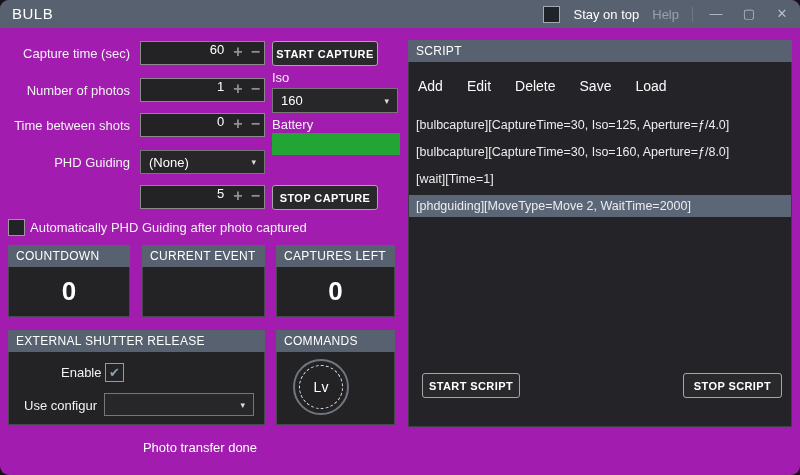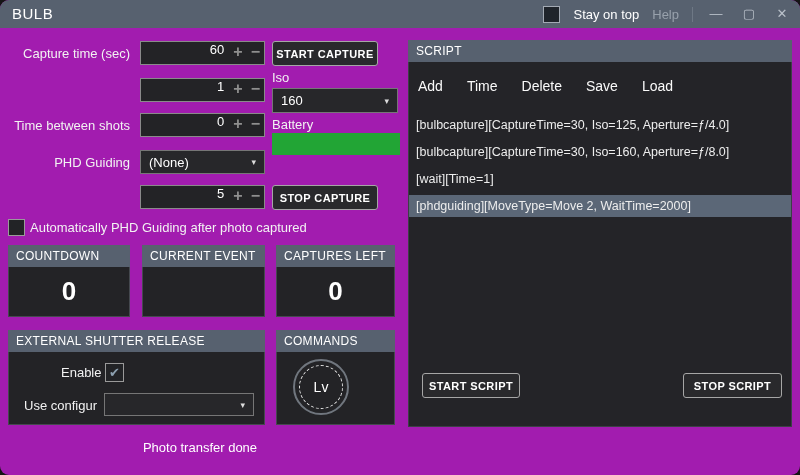--- a/index.html
+++ b/index.html
@@ -76,20 +76,21 @@
       <div class="tb-stay">Stay on top</div>
       <div class="tb-help">Help</div>
       <div class="tb-sep"></div>
       <div class="win-btn">—</div>
       <div class="win-btn">▢</div>
       <div class="win-btn">✕</div>
     </div>
   </div>
 
   <div class="flabel" style="top:46px">Capture time (sec)</div>
+  <div class="flabel" style="top:83px">Number of photos</div>
   <div class="flabel" style="top:118px">Time between shots</div>
   <div class="flabel" style="top:155px">PHD Guiding</div>
 
   <div class="stepper" style="top:41px">
     <span class="stepper-value">60</span>
     <span class="stepper-btn">+</span>
     <span class="stepper-btn">−</span>
   </div>
   <div class="stepper" style="top:78px">
     <span class="stepper-value">1</span>
@@ -164,21 +165,21 @@
     </div>
   </div>
 
   <div class="status-text">Photo transfer done</div>
 
   <div class="script-header">SCRIPT</div>
   <div class="script-body"></div>
 
   <div class="script-menu">
     <span>Add</span>
-    <span>Time</span>
+    <span>Edit</span>
     <span>Delete</span>
     <span>Save</span>
     <span>Load</span>
   </div>
 
   <div class="script-list">
     <div class="script-item">[bulbcapture][CaptureTime=30, Iso=125, Aperture=ƒ/4.0]</div>
     <div class="script-item">[bulbcapture][CaptureTime=30, Iso=160, Aperture=ƒ/8.0]</div>
     <div class="script-item">[wait][Time=1]</div>
     <div class="script-item selected">[phdguiding][MoveType=Move 2, WaitTime=2000]</div>

